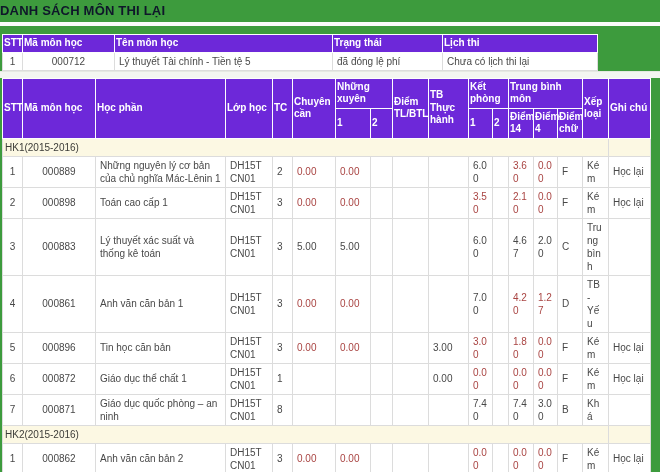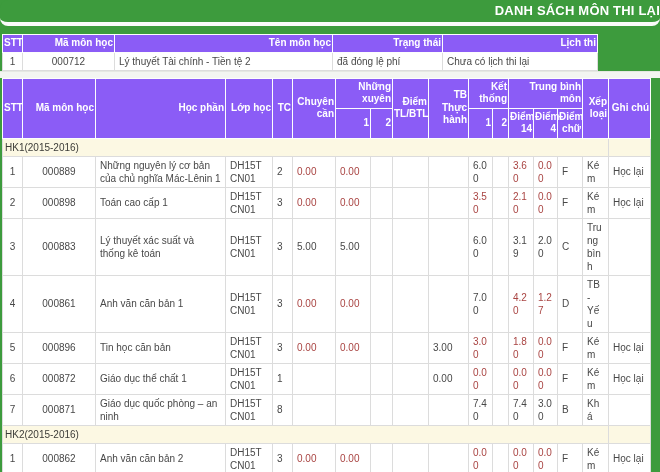--- a/index.html
+++ b/index.html
@@ -2,30 +2,30 @@
 <html><head>
 <meta charset="utf-8">
 <style>
   html,body{margin:0;padding:0;}
   body{
     width:660px;min-height:472px;background:#3d9b3d;
     font-family:"Liberation Sans","DejaVu Sans",sans-serif;
     -webkit-font-smoothing:antialiased;
   }
   .titlebar{
-    height:22px;line-height:22px;background:#3d9b3d;color:#ffffff;
-    font-weight:bold;font-size:13px;text-align:right;
-    border-bottom:4px solid #fbfbfb;letter-spacing:.2px;border-radius:8px;
+    height:22px;line-height:22px;background:#3d9b3d;color:#0f172a;
+    font-weight:bold;font-size:13px;text-align:left;
+    border-bottom:4px solid #fbfbfb;letter-spacing:.2px;
   }
   .gap-green{height:8px;}
   .gap-light{height:6px;background:#f3f5f1;border-top:1px solid #e5e8e2;}
   .tbl{border-collapse:collapse;table-layout:fixed;margin-left:2px;background:#fff;}
   .tbl th{
-    background:#8b5cf6;color:#fff;border:1px solid #fdfdfd;
-    font-size:10px;font-weight:bold;text-align:right;padding:2px 1px;line-height:1.25;
+    background:#6d28d9;color:#fff;border:1px solid #fdfdfd;
+    font-size:10px;font-weight:bold;text-align:left;padding:2px 1px;line-height:1.25;
   }
   .tbl td{
     border:1px solid #dcdcdc;font-size:10px;color:#484848;background:#fff;
     padding:2px 4px;line-height:1.3;vertical-align:middle;word-wrap:break-word;
   }
   .tbl tr.section td{
     background:#fcf8e3;text-align:left;color:#3c3c38;padding:2px;
   }
   .tbl td.c{text-align:center;}
   .tbl td.red{color:#a94442;}
@@ -50,21 +50,21 @@
       <th>Mã môn học</th>
       <th>Tên môn học</th>
       <th>Trạng thái</th>
       <th>Lịch thi</th>
     </tr>
   </thead>
   <tbody>
       <tr>
         <td class="c">1</td>
         <td class="c">000712</td>
-        <td>Lý thuyết Tài chính - Tiền tệ 2</td>
+        <td>Lý thuyết Tài chính - Tiền tệ 5</td>
         <td>đã đóng lệ phí</td>
         <td>Chưa có lịch thi lại</td>
       </tr>
     </tbody>
 </table>
 
 <div class="gap-light"></div>
 
 <table class="tbl" style="width:648px;">
   <colgroup>
@@ -90,21 +90,21 @@
     <tr>
       <th rowspan="2">STT</th>
       <th rowspan="2">Mã môn học</th>
       <th rowspan="2">Học phần</th>
       <th rowspan="2">Lớp học</th>
       <th rowspan="2">TC</th>
       <th rowspan="2">Chuyên cần</th>
       <th colspan="2">Những xuyên</th>
       <th rowspan="2">Điểm TL/BTL</th>
       <th rowspan="2">TB Thực hành</th>
-      <th colspan="2">Kết thống</th>
+      <th colspan="2">Kết phòng</th>
       <th colspan="3">Trung bình môn</th>
       <th rowspan="2">Xếp loại</th>
       <th rowspan="2">Ghi chú</th>
     </tr>
     <tr>
       <th>1</th>
       <th>2</th>
       <th>1</th>
       <th>2</th>
       <th>Điểm 14</th>
@@ -161,21 +161,21 @@
         <td>Lý thuyết xác suất và thống kê toán</td>
         <td>DH15TCN01</td>
         <td>3</td>
         <td>5.00</td>
         <td>5.00</td>
         <td>&nbsp;</td>
         <td>&nbsp;</td>
         <td>&nbsp;</td>
         <td>6.00</td>
         <td>&nbsp;</td>
-        <td>3.19</td>
+        <td>4.67</td>
         <td>2.00</td>
         <td>C</td>
         <td>Trung bình</td>
         <td>&nbsp;</td>
       </tr>
       <tr>
         <td class="c">4</td>
         <td class="c">000861</td>
         <td>Anh văn căn bản 1</td>
         <td>DH15TCN01</td>

